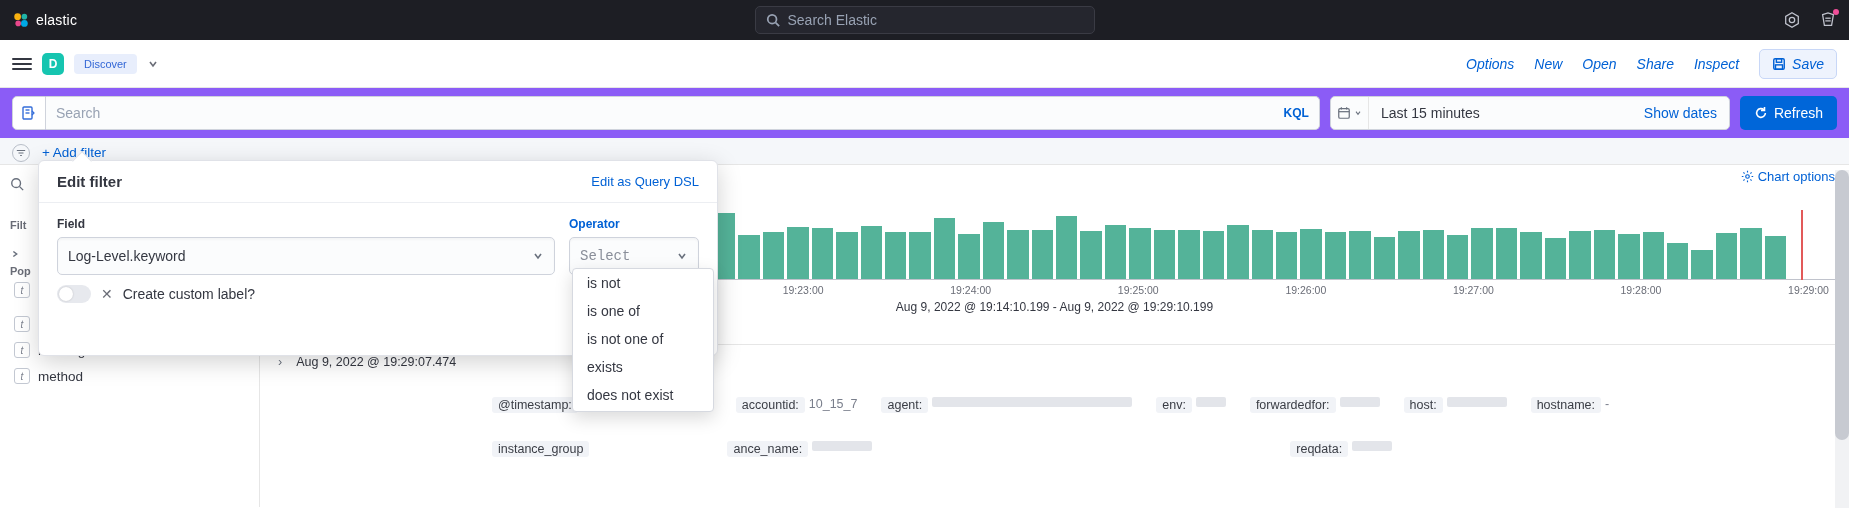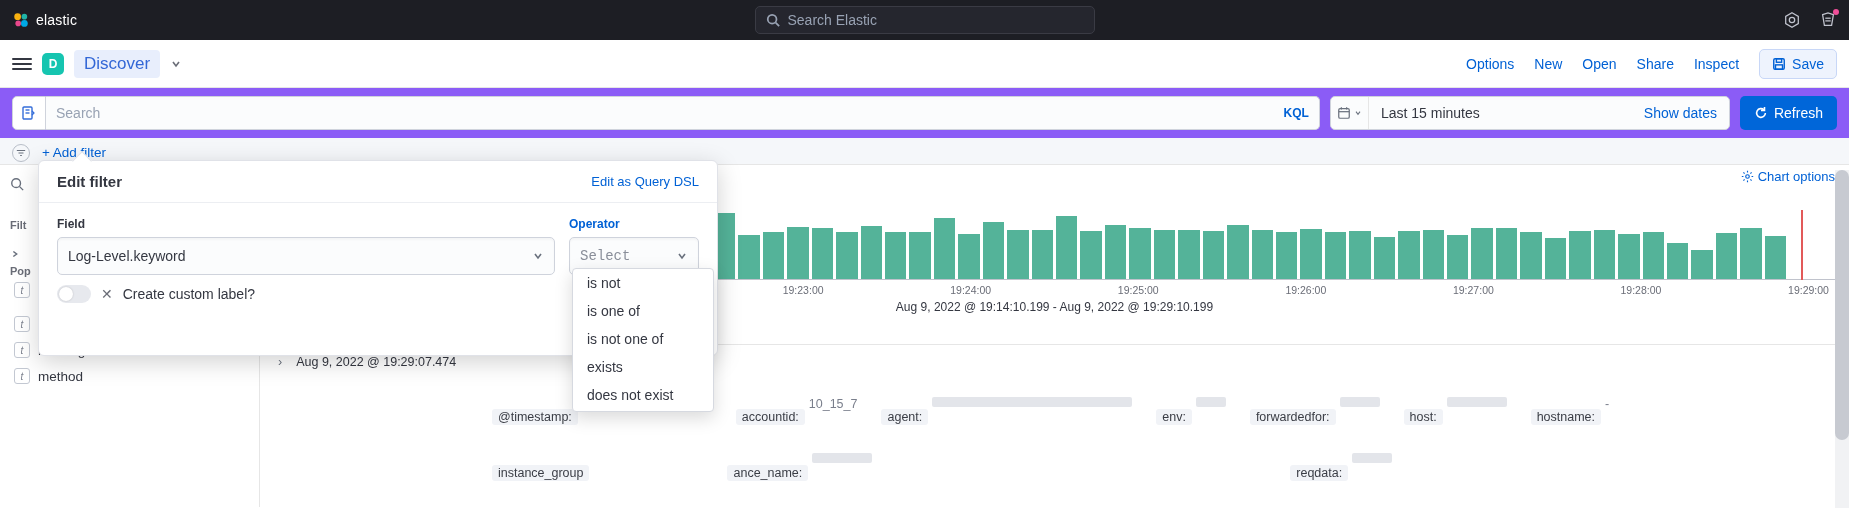--- a/index.html
+++ b/index.html
@@ -14,23 +14,23 @@
   .top-search-box { width: 340px; height: 28px; background: #25262e; border: 1px solid #3a3b44; border-radius: 5px; display: flex; align-items: center; padding: 0 10px; color: #98a2b3; gap: 8px; }
   .top-right-icons { margin-left: auto; display: flex; align-items: center; gap: 18px; }
   .top-icon { width: 18px; height: 18px; color: #c0c3cd; position: relative; }
   .notif-dot { position: absolute; top: -2px; right: -2px; width: 6px; height: 6px; border-radius: 50%; background: #f04e98; }
 
   
   .subnav { height: 48px; border-bottom: 1px solid #e6e6e6; display: flex; align-items: center; padding: 0 12px; gap: 10px; background: #fff; }
   .hamburger { width: 20px; height: 20px; display: flex; flex-direction: column; justify-content: center; gap: 3px; }
   .hamburger span { height: 2px; background: #343741; border-radius: 1px; }
   .spacebox { width: 22px; height: 22px; border-radius: 5px; background: #16c5b0; color: #fff; display: flex; align-items: center; justify-content: center; font-weight: 700; font-size: 12px; }
-  .discover-pill { background: #e8eefc; color: #3367d6; padding: 4px 10px; border-radius: 4px; font-size: 17px; font-weight: 500; }
+  .discover-pill { background: #e8eefc; color: #3367d6; padding: 4px 10px; border-radius: 4px; font-size: 11px; font-weight: 500; }
   .chev-small { color: #6a6d77; }
-  .subnav-right { margin-left: auto; display: flex; align-items: center; gap: 20px; }
+  .subnav-right { margin-left: auto; display: flex; align-items: center; gap: 20px; font-style: italic; }
   .subnav-link { color: #0061d5; font-size: 14px; cursor: pointer; }
   .save-btn { display: flex; align-items: center; gap: 6px; background: #eef3fd; border: 1px solid #c8d7f7; color: #0061d5; padding: 6px 12px; border-radius: 5px; font-size: 14px; }
 
   
   .query-row { display: flex; align-items: center; gap: 10px; padding: 8px 12px; background: #8b5cf6; }
   .q-prefixer { width: 34px; height: 34px; border: 1px solid #cfd3dc; border-radius: 5px 0 0 5px; display: flex; align-items: center; justify-content: center; background: #fff; color: #346dd9; }
   .q-search { flex: 1; display: flex; align-items: center; border: 1px solid #cfd3dc; border-left: none; border-radius: 0 5px 5px 0; height: 34px; padding: 0 10px; background: #fbfcfd; color: #69707d; }
   .q-search span.kql { margin-left: auto; color: #0061d5; font-size: 12px; font-weight: 600; }
 
   .date-group { display: flex; align-items: center; border: 1px solid #cfd3dc; border-radius: 5px; height: 34px; background: #fbfcfd; }
@@ -61,21 +61,21 @@
   .bars { position: absolute; left: 0; right: 0; bottom: 24px; height: 70px; display: flex; align-items: flex-end; gap: 3px; }
   .bar { flex: 1; background: #54b399; }
   .baseline { position: absolute; left: 0; right: 0; bottom: 24px; height: 1px; background: #c0c3cc; }
   .redmark { position: absolute; bottom: 24px; right: 32px; width: 2px; height: 70px; background: #e25959; }
   .ticks { position: absolute; left: 0; right: 0; bottom: 8px; display: flex; justify-content: space-between; font-size: 10.5px; color: #6a6d77; padding: 0 6px; }
   .chart-range { text-align: center; font-size: 12px; color: #343741; margin-top: -4px; }
 
   .doc-line { border-top: 1px solid #e6e6e6; padding: 10px 4px; display: flex; gap: 14px; font-family: Menlo, Consolas, monospace; font-size: 12.5px; color: #343741; flex-wrap: wrap; }
   .doc-line .caret { color: #69707d; }
   .kv { display: inline-flex; gap: 4px; margin-right: 10px; }
-  .kv .k { background: #f1f3f7; padding: 1px 6px; border-radius: 3px; color: #3a3d45; margin-top: 12px; }
+  .kv .k { background: #f1f3f7; padding: 1px 6px; border-radius: 3px; color: #3a3d45; }
   .kv .v { color: #7a7f8c; }
   .blurval { display: inline-block; width: 40px; height: 10px; background: #e3e5ea; border-radius: 2px; vertical-align: middle; }
   .blurval.w60{width:60px}.blurval.w30{width:30px}.blurval.w200{width:200px}
 
   
   .popover { position: absolute; top: 160px; left: 38px; width: 680px; background: #fff; border-radius: 6px; box-shadow: 0 6px 24px rgba(0,0,0,.18); border: 1px solid #e0e2e8; z-index: 30; }
   .popover-arrow { position: absolute; top: -7px; left: 36px; width: 14px; height: 14px; background: #fff; border-left: 1px solid #e0e2e8; border-top: 1px solid #e0e2e8; transform: rotate(45deg); }
   .pop-hdr { display: flex; align-items: center; justify-content: space-between; padding: 12px 18px; border-bottom: 1px solid #eceef2; }
   .pop-hdr h3 { font-size: 15px; font-weight: 600; }
   .pop-hdr a { color: #0061d5; font-size: 13px; }

